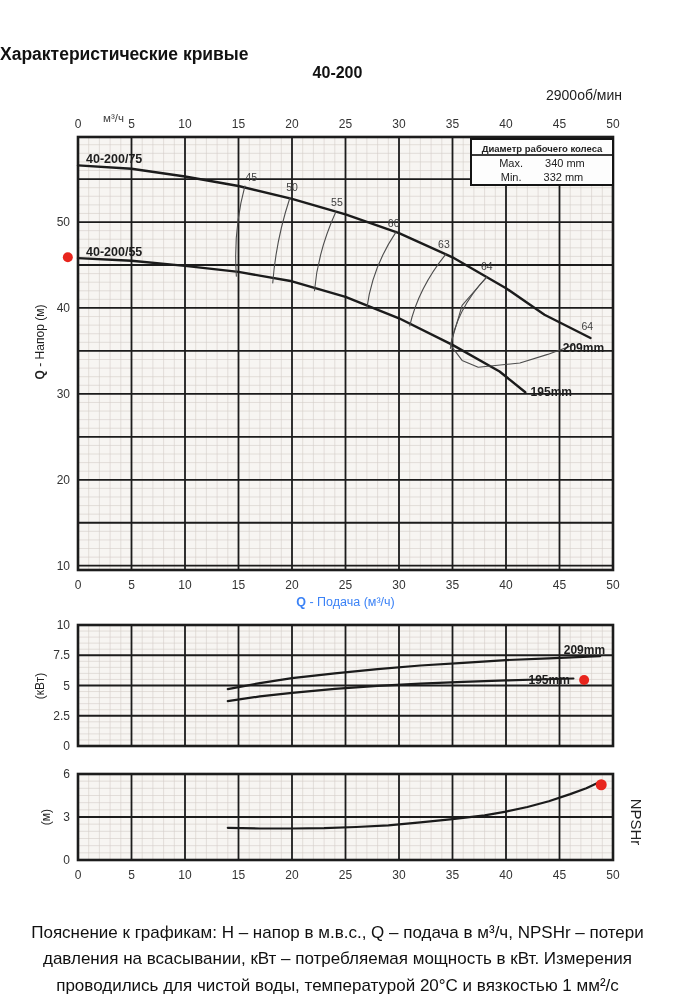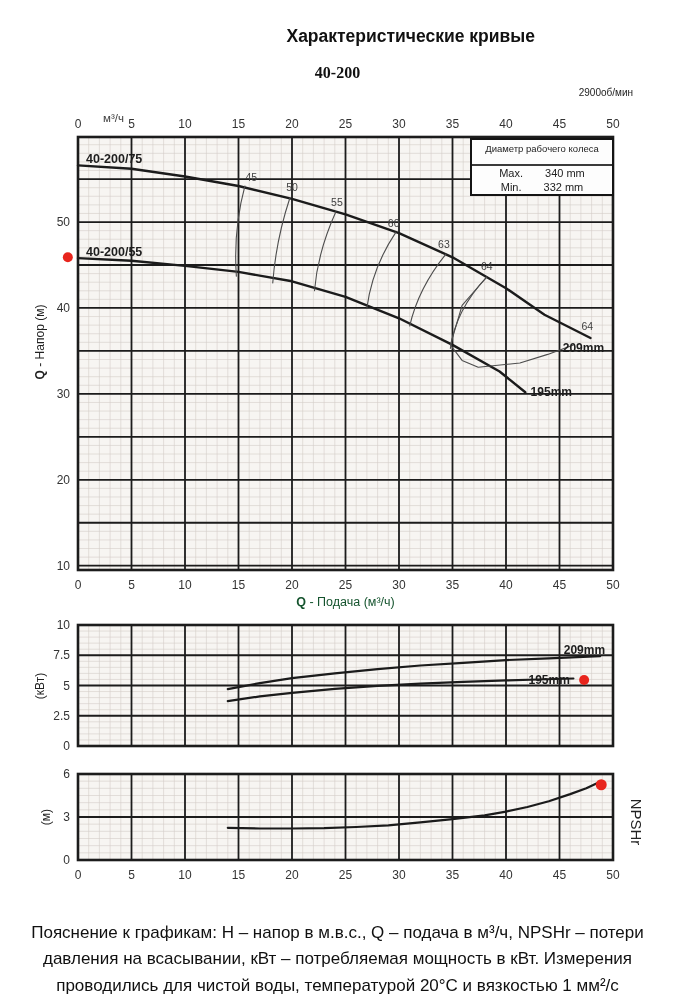--- a/index.html
+++ b/index.html
@@ -2,34 +2,34 @@
 <html><head>
 <meta charset="utf-8">
 <style>
   html,body{margin:0;padding:0;}
   body{
     width:675px;height:1000px;position:relative;background:#ffffff;
     font-family:"Liberation Sans",sans-serif;color:#111;overflow:hidden;
   }
   #chart-svg{position:absolute;left:0;top:0;z-index:1;}
   .ov{position:absolute;z-index:2;}
-  .page-title{left:0;top:26px;width:535px;text-align:right;font-size:17.5px;font-weight:bold;}
-  .model-title{left:0;top:64px;width:675px;text-align:center;font-size:16px;font-weight:bold;font-family:Liberation Serif, serif;}
-  .speed{top:87px;right:42px;font-size:10px;color:#1d1d1d;}
+  .page-title{left:0;top:44px;width:535px;text-align:left;font-size:17.5px;font-weight:bold;}
+  .model-title{left:0;top:64px;width:675px;text-align:center;font-size:16px;font-weight:bold;}
+  .speed{top:87px;right:53px;font-size:14px;color:#1d1d1d;}
   .legend{
     left:470px;top:138px;width:144px;background:#fdfdfd;border:2px solid #141414;
     box-sizing:border-box;
   }
-  .legend-title{font-size:9.5px;font-weight:400;text-align:center;padding:3px 0 10px;border-bottom:2px solid #3a3a3a;color:#222;}
+  .legend-title{font-size:9.5px;font-weight:700;text-align:center;padding:3px 0 0;border-bottom:2px solid #3a3a3a;color:#222;}
   .legend-row{font-size:11px;text-align:center;padding:1px 0;color:#222;}
   .legend-row:first-of-type{border-bottom:1px solid #666;}
   .legend-row .lab{margin-right:22px;}
   .vlab{transform:translate(-50%,-50%) rotate(-90deg);white-space:nowrap;font-size:12px;color:#222;}
   .vlab-cw{transform:translate(-50%,-50%) rotate(90deg);white-space:nowrap;font-size:15px;color:#222;}
-  .flow-label{left:78px;top:595px;width:535px;text-align:center;font-size:12.5px;color:#14532d;}
+  .flow-label{left:78px;top:595px;width:535px;text-align:center;font-size:12.5px;color:#3b82f6;}
   .footer{
     left:30px;top:920px;width:615px;text-align:center;font-size:17px;line-height:1.55;color:#101010;
   }
   svg text{font-family:"Liberation Sans",sans-serif;}
 </style>
 </head>
 <body>
 
 <svg id="chart-svg" width="675" height="1000">
     <rect x="78" y="137" width="535" height="433" fill="#f7f5f2"></rect>

